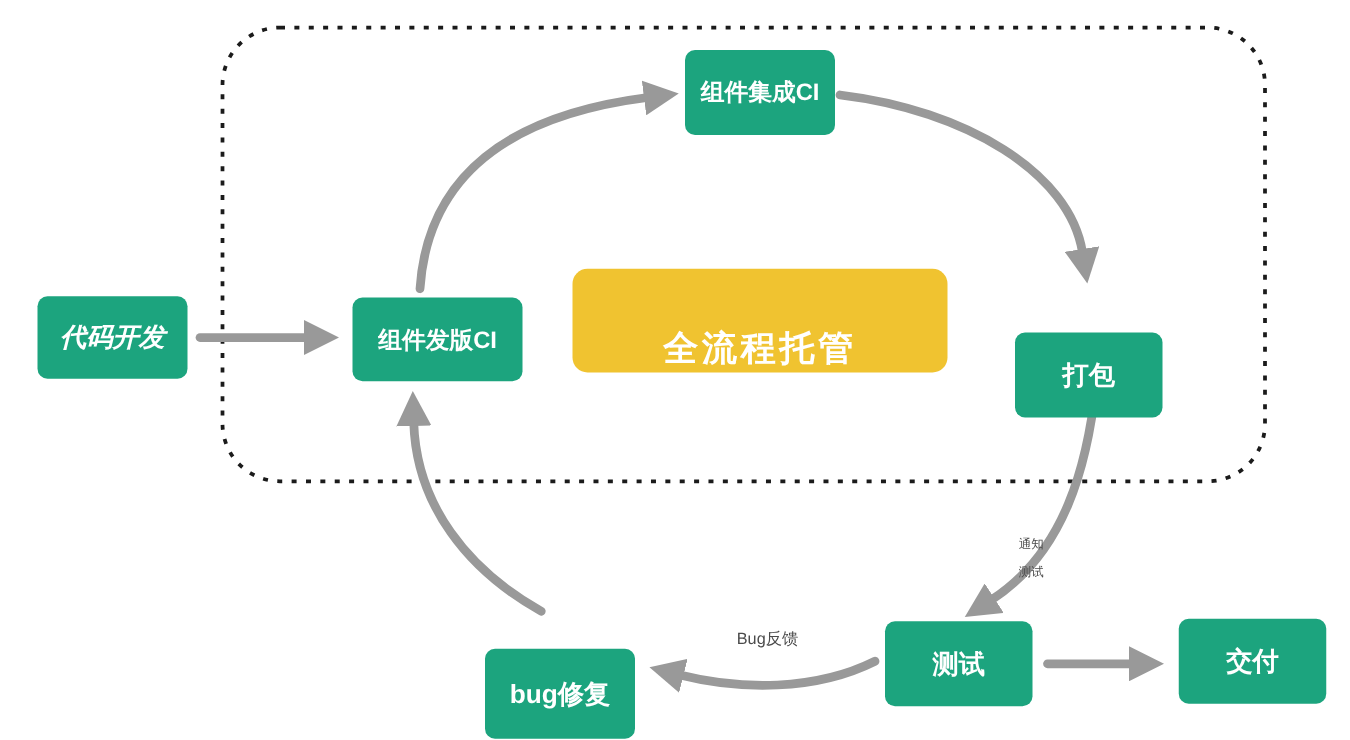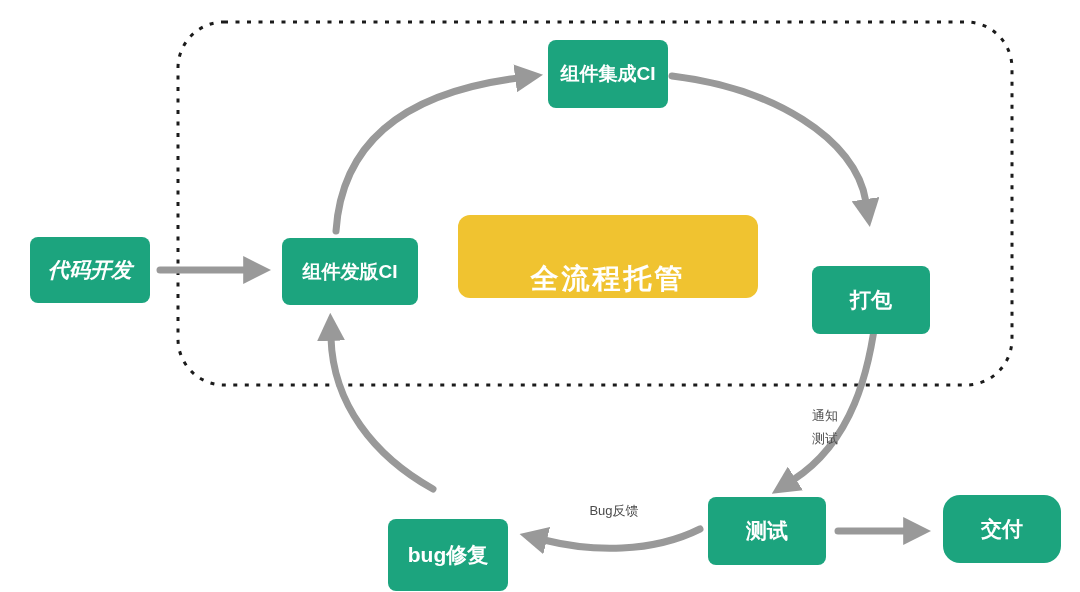--- a/index.html
+++ b/index.html
@@ -87,30 +87,30 @@
   </div>
 
   <div class="node f21" style="left:812px;top:238px;width:118px;height:68px;margin-top:28px;">
     <span>打包</span>
   </div>
 
   <div class="node f21" style="left:708px;top:497px;width:118px;height:68px;">
     <span>测试</span>
   </div>
 
-  <div class="node f21" style="left:943px;top:495px;width:118px;height:68px;border-radius:17px;">
+  <div class="node f21" style="left:943px;top:495px;width:118px;height:68px;">
     <span>交付</span>
   </div>
 
   <div class="node f21" style="left:388px;top:519px;width:120px;height:72px;">
     <span>bug修复</span>
   </div>
 
 
-  <div class="edge-label" style="left:793px;top:404px;width:64px;font-size:13px;font-family:Liberation Serif, serif;">
+  <div class="edge-label" style="left:793px;top:424px;width:64px;font-size:10px;font-family:Liberation Serif, serif;">
     <div>通知</div>
     <div>测试</div>
   </div>
 
   <div class="edge-label" style="left:568px;top:499px;width:92px;font-size:13px;">
     <div>Bug反馈</div>
   </div>
 
 </div>
 

